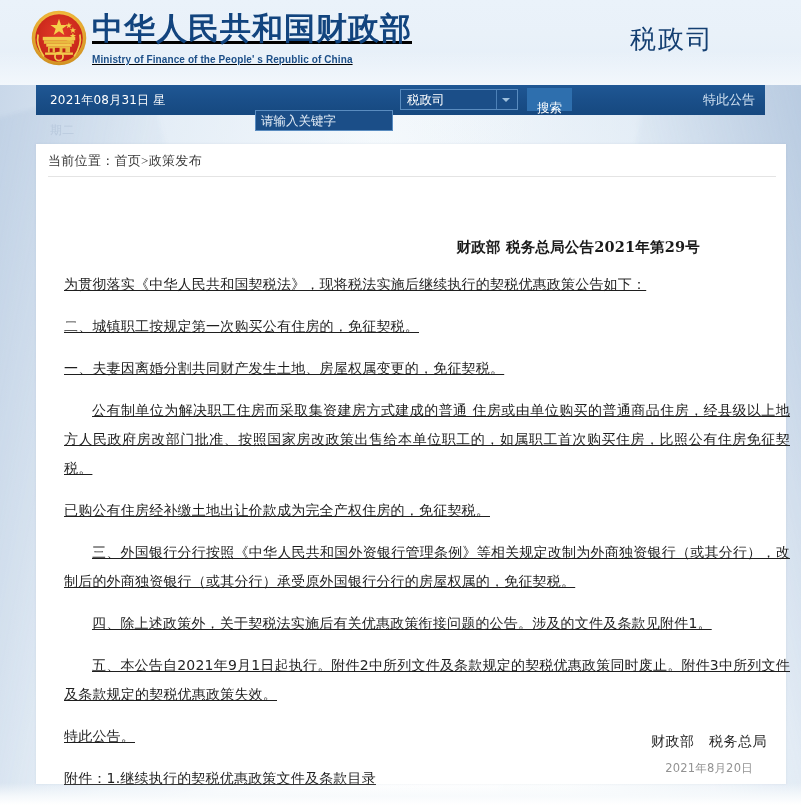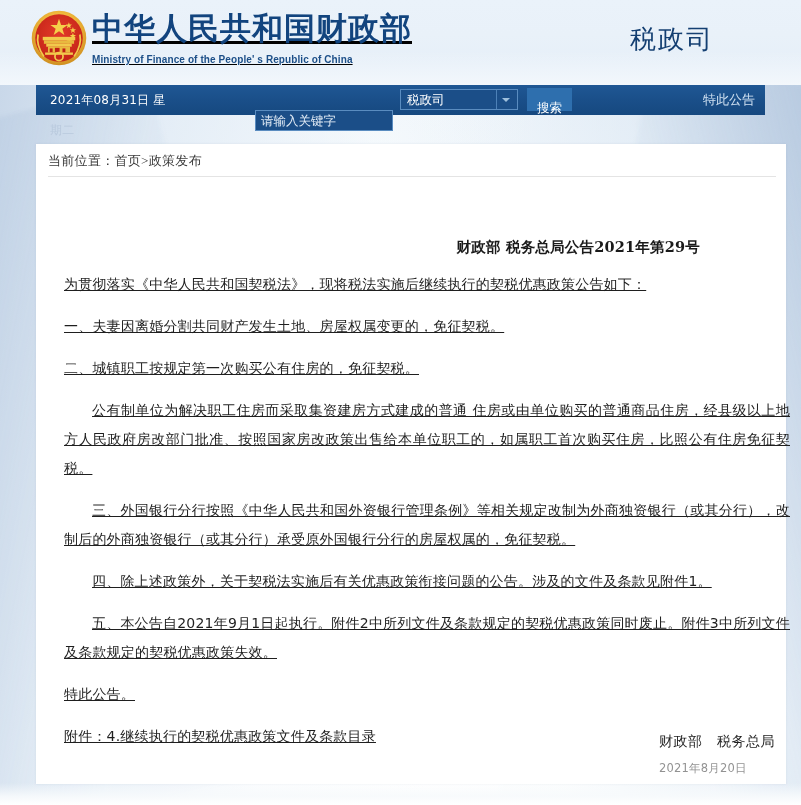--- a/index.html
+++ b/index.html
@@ -285,22 +285,23 @@
     line-height: 29px;
     color: #1f1f1f;
     text-align: justify;
     letter-spacing: 0.2px;
     text-decoration: underline;
   }
   .body-text p.indent { text-indent: 28px; }
 
   .sign-block {
     position: absolute;
-    right: 26px;
+    right: 34px;
     top: 728px;
+    text-align: center;
     font-family: "DejaVu Sans", "Liberation Sans", sans-serif;
     font-size: 14px;
     color: #1f1f1f;
     line-height: 27px;
     letter-spacing: 0.5px;
   }
   .sign-date {
     font-size: 11.5px;
     color: #6e6e6e;
     letter-spacing: 0.2px;
@@ -397,28 +398,29 @@
   <div class="breadcrumb">
     <span>当前位置：</span><a class="crumb-link" href="#">首页</a><span>&gt;</span><a class="crumb-link" href="#">政策发布</a>
   </div>
 
   <div class="rule"></div>
 
   <div class="doc-subtitle">财政部 税务总局公告2021年第29号</div>
 
   <div class="body-text">
     <p>为贯彻落实《中华人民共和国契税法》，现将税法实施后继续执行的契税优惠政策公告如下：</p>
+    <p>二、城镇职工按规定第一次购买公有住房的，免征契税。</p>
     <p>一、夫妻因离婚分割共同财产发生土地、房屋权属变更的，免征契税。</p>
-    <p>二、城镇职工按规定第一次购买公有住房的，免征契税。</p>
     <p class="indent">公有制单位为解决职工住房而采取集资建房方式建成的普通 住房或由单位购买的普通商品住房，经县级以上地方人民政府房改部门批准、按照国家房改政策出售给本单位职工的，如属职工首次购买住房，比照公有住房免征契税。</p>
+    <p>已购公有住房经补缴土地出让价款成为完全产权住房的，免征契税。</p>
     <p class="indent">三、外国银行分行按照《中华人民共和国外资银行管理条例》等相关规定改制为外商独资银行（或其分行），改制后的外商独资银行（或其分行）承受原外国银行分行的房屋权属的，免征契税。</p>
     <p class="indent">四、除上述政策外，关于契税法实施后有关优惠政策衔接问题的公告。涉及的文件及条款见附件1。</p>
     <p class="indent">五、本公告自2021年9月1日起执行。附件2中所列文件及条款规定的契税优惠政策同时废止。附件3中所列文件及条款规定的契税优惠政策失效。</p>
     <p>特此公告。</p>
-    <p>附件：4.继续执行的契税优惠政策文件及条款目录</p>
+    <p>附件：1.继续执行的契税优惠政策文件及条款目录</p>
 
   </div>
 
   <div class="sign-block">
     <div>财政部　税务总局</div>
     <div class="sign-date">2021年8月20日</div>
   </div>
 
   <div class="bottom-fade"></div>
 </div>

